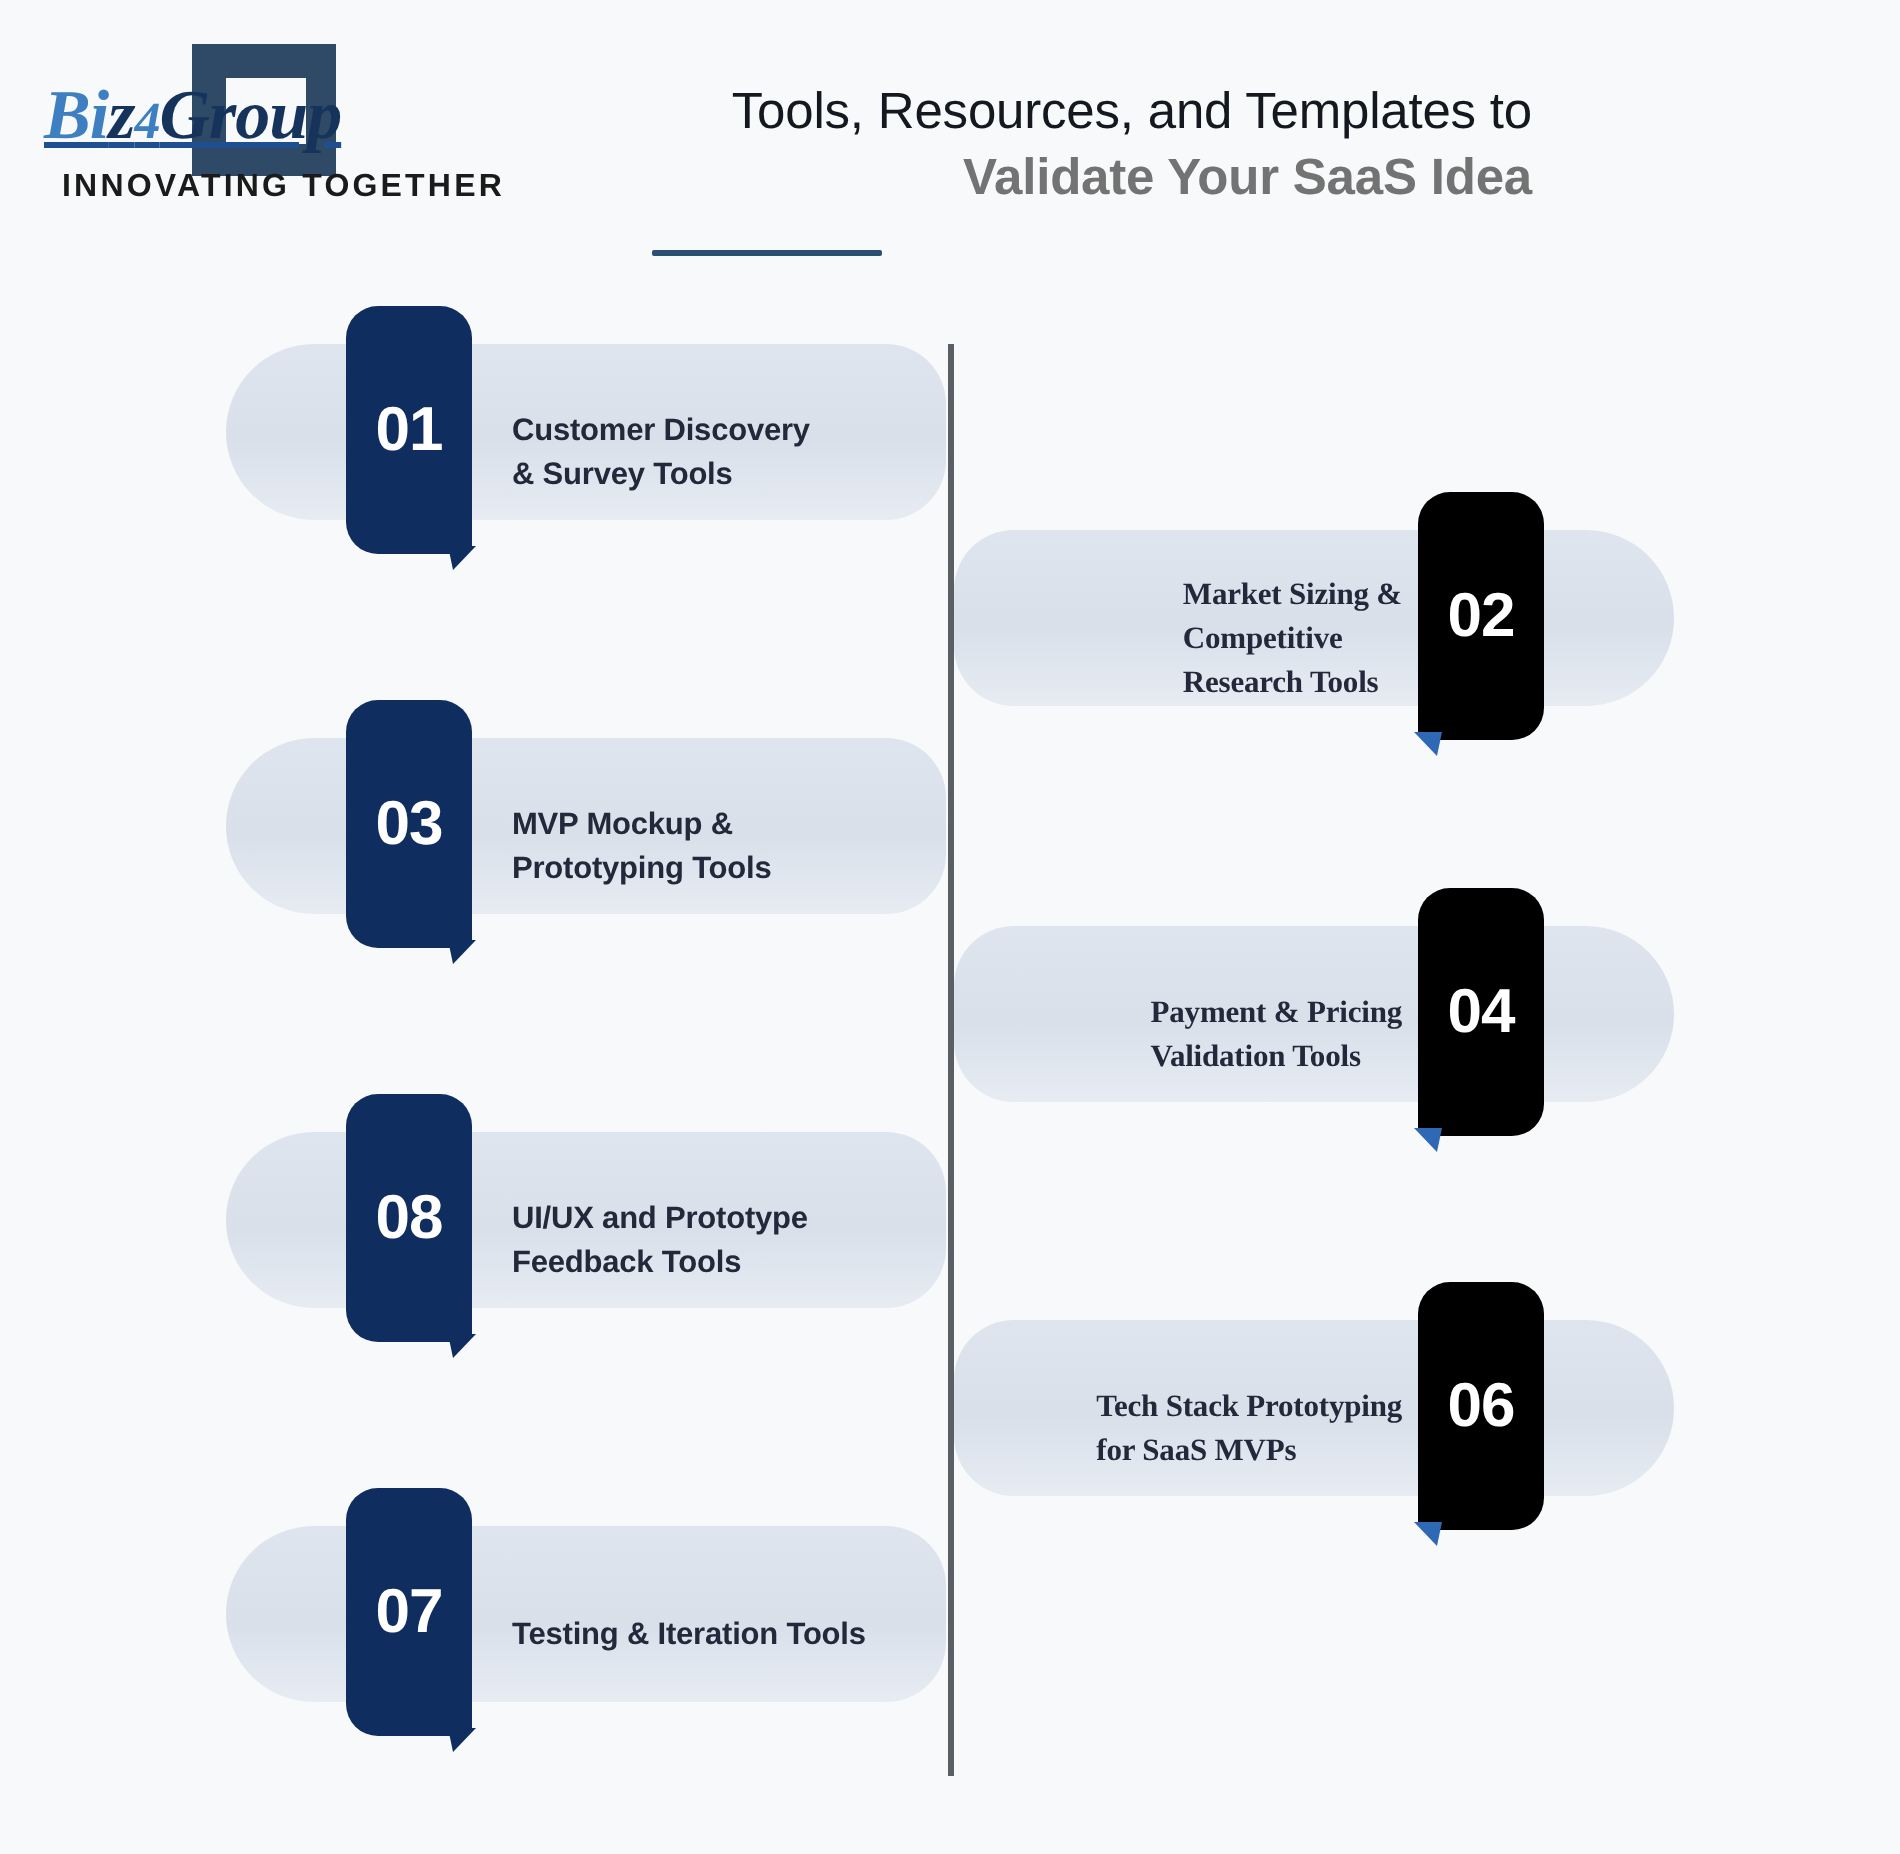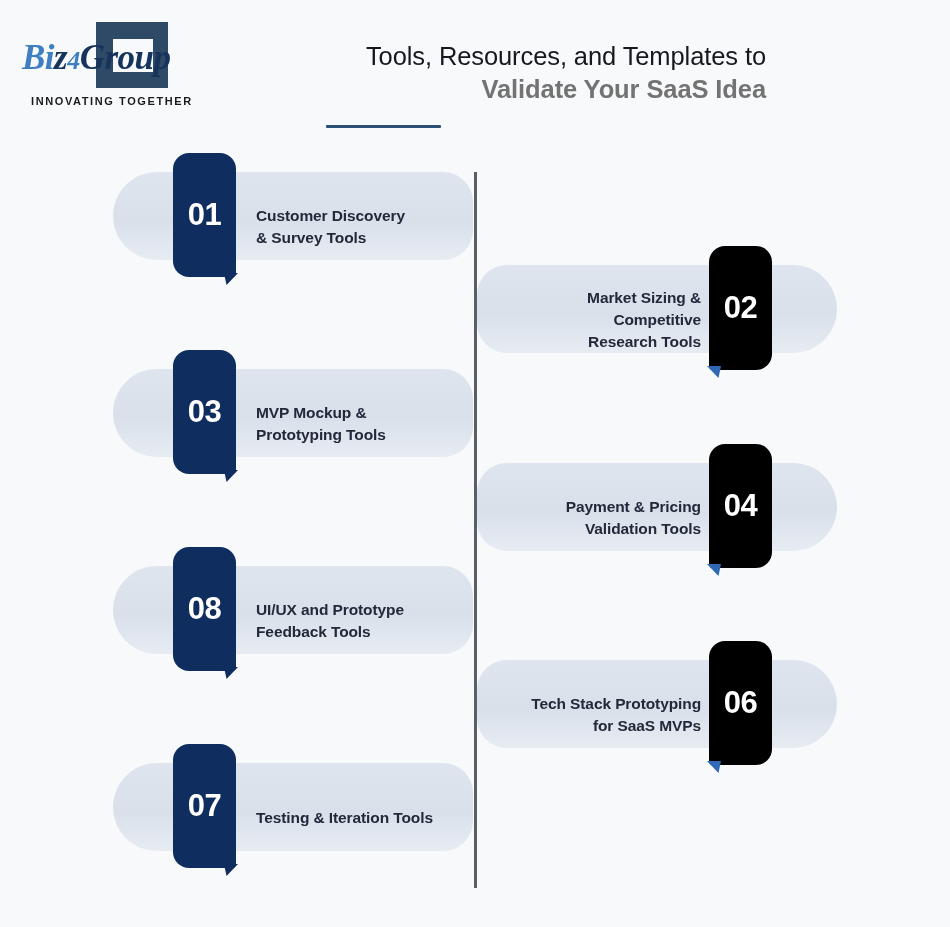--- a/index.html
+++ b/index.html
@@ -43,33 +43,34 @@
     position: absolute;
     left: 4px;
     top: 20px;
     font-family: "Liberation Serif", serif;
     font-style: italic;
     font-weight: bold;
     font-size: 35px;
     color: #1d4f91;
     letter-spacing: -0.5px;
     white-space: nowrap;
+    text-decoration: underline;
   }
   #logo .wordmark .b1 { color: #3d7fc1; }
   #logo .wordmark .b2 { color: #16335c; }
   #logo .wordmark .num {
     font-size: 26px;
     color: #3d7fc1;
   }
   #logo .tagline {
     position: absolute;
     left: 13px;
-    top: 77px;
+    top: 67px;
     font-family: "Liberation Sans", sans-serif;
-    font-size: 11px;
+    font-size: 16px;
     font-weight: bold;
     letter-spacing: 1.6px;
     color: #1b1b1b;
     white-space: nowrap;
   }
 
   
   #header {
     position: absolute;
     left: 0;
@@ -193,21 +194,22 @@
   .row.left .label {
     left: 143px;
     width: 210px;
     justify-content: flex-start;
     text-align: left;
   }
   .row.right .label {
     left: 8px;
     width: 216px;
     justify-content: flex-end;
-    text-align: right;
+    text-align: left;
+    font-family: Liberation Serif, serif;
   }
 </style>
 </head>
 <body>
 
 <div id="logo">
   <div class="bracket"></div>
   <div class="bracket-notch"></div>
   <div class="wordmark"><span class="b1">Bi</span><span class="b2">z</span><span class="num">4</span><span class="b2">Group</span></div>
   <div class="tagline">INNOVATING TOGETHER</div>

